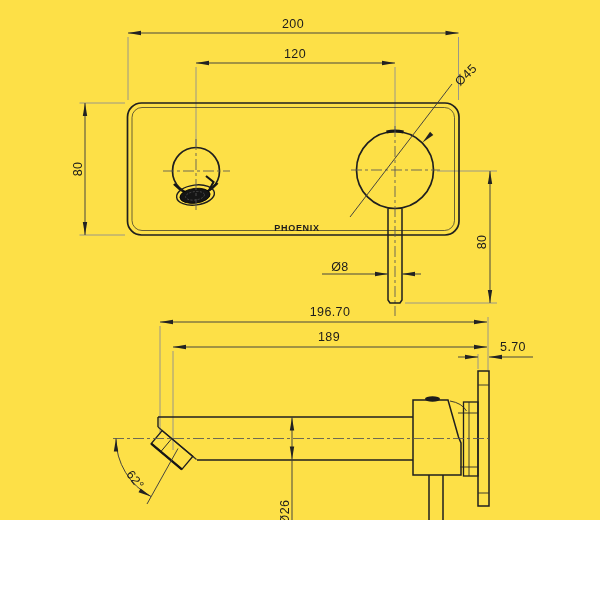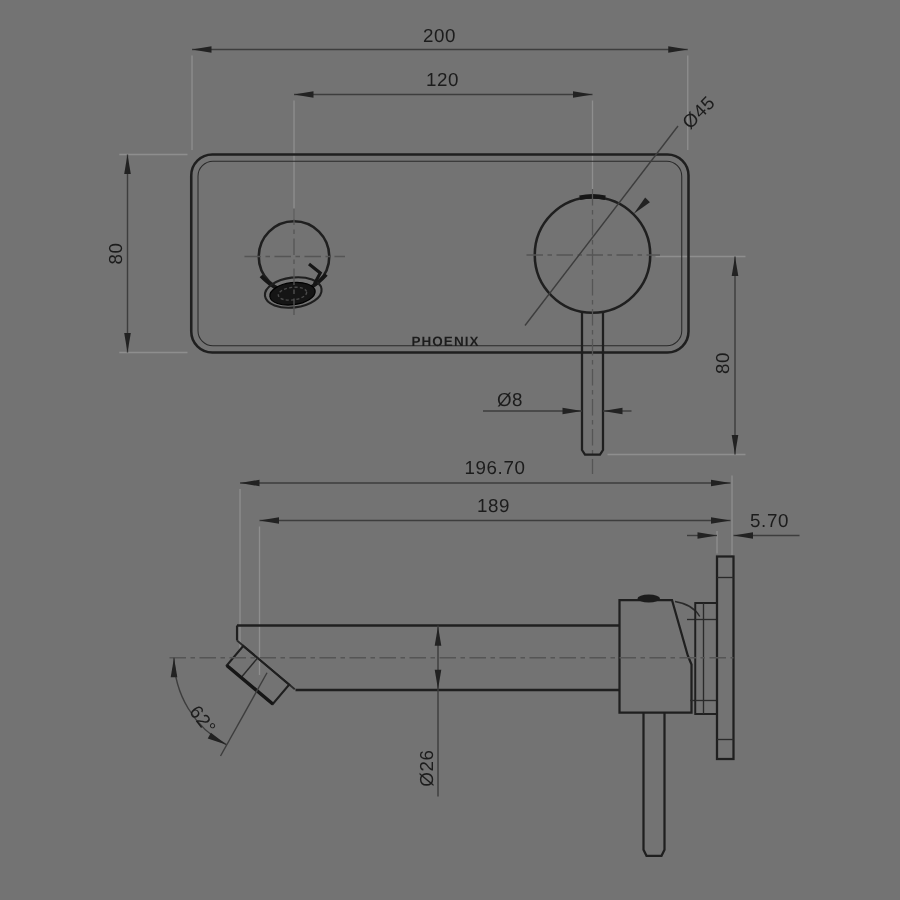--- a/index.html
+++ b/index.html
@@ -1,20 +1,20 @@
 <!DOCTYPE html>
 <html><head>
 <meta charset="utf-8">
 <style>
   html,body{margin:0;padding:0;}
   body{
     width:600px;height:600px;background:#ffffff;
     font-family:"Liberation Sans","DejaVu Sans",sans-serif;
   }
-  .stage{position:relative;width:600px;height:600px;background:#737373;overflow:hidden;}
+  .stage{position:relative;width:600px;height:520px;background:#fde047;overflow:hidden;}
   svg{display:block;}
   svg text{
     font-family:"Liberation Sans","DejaVu Sans",sans-serif;
     fill:#1c1c1c;
     letter-spacing:0.4px;
   }
   .dim-text{font-size:12.5px;font-weight:400;}
   .brand-text{font-size:9px;font-weight:bold;letter-spacing:0.7px;}
   .obj{stroke:#1f1f1f;stroke-width:1.7;fill:none;}
   .obj-thin{stroke:#2a2a2a;stroke-width:0.9;fill:none;}

